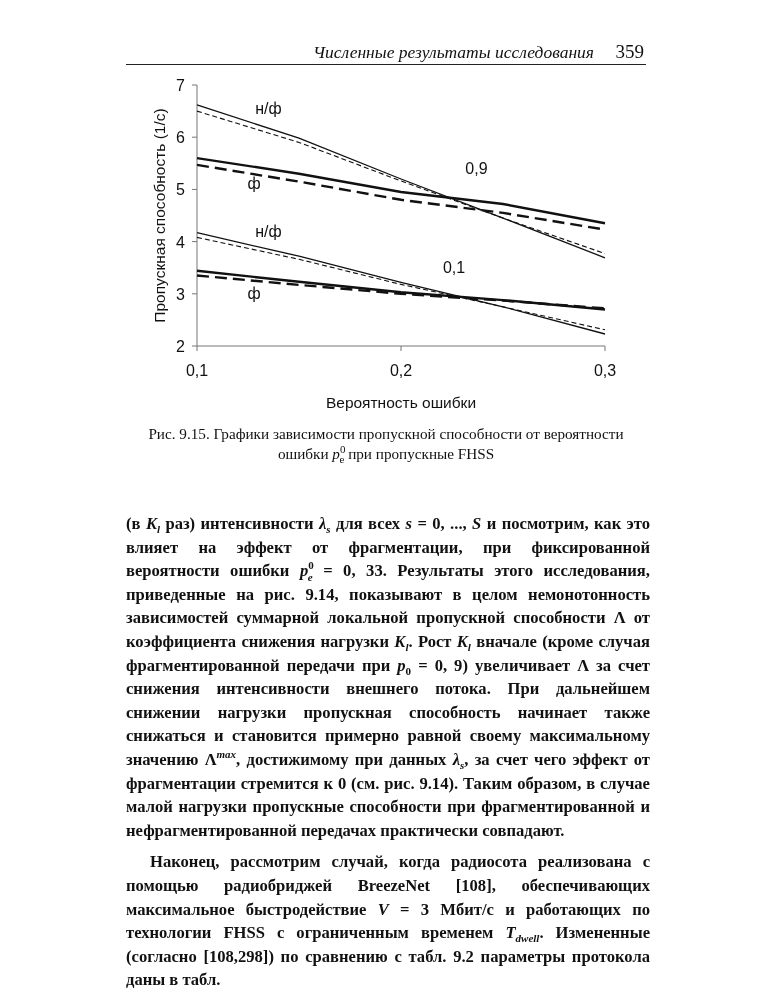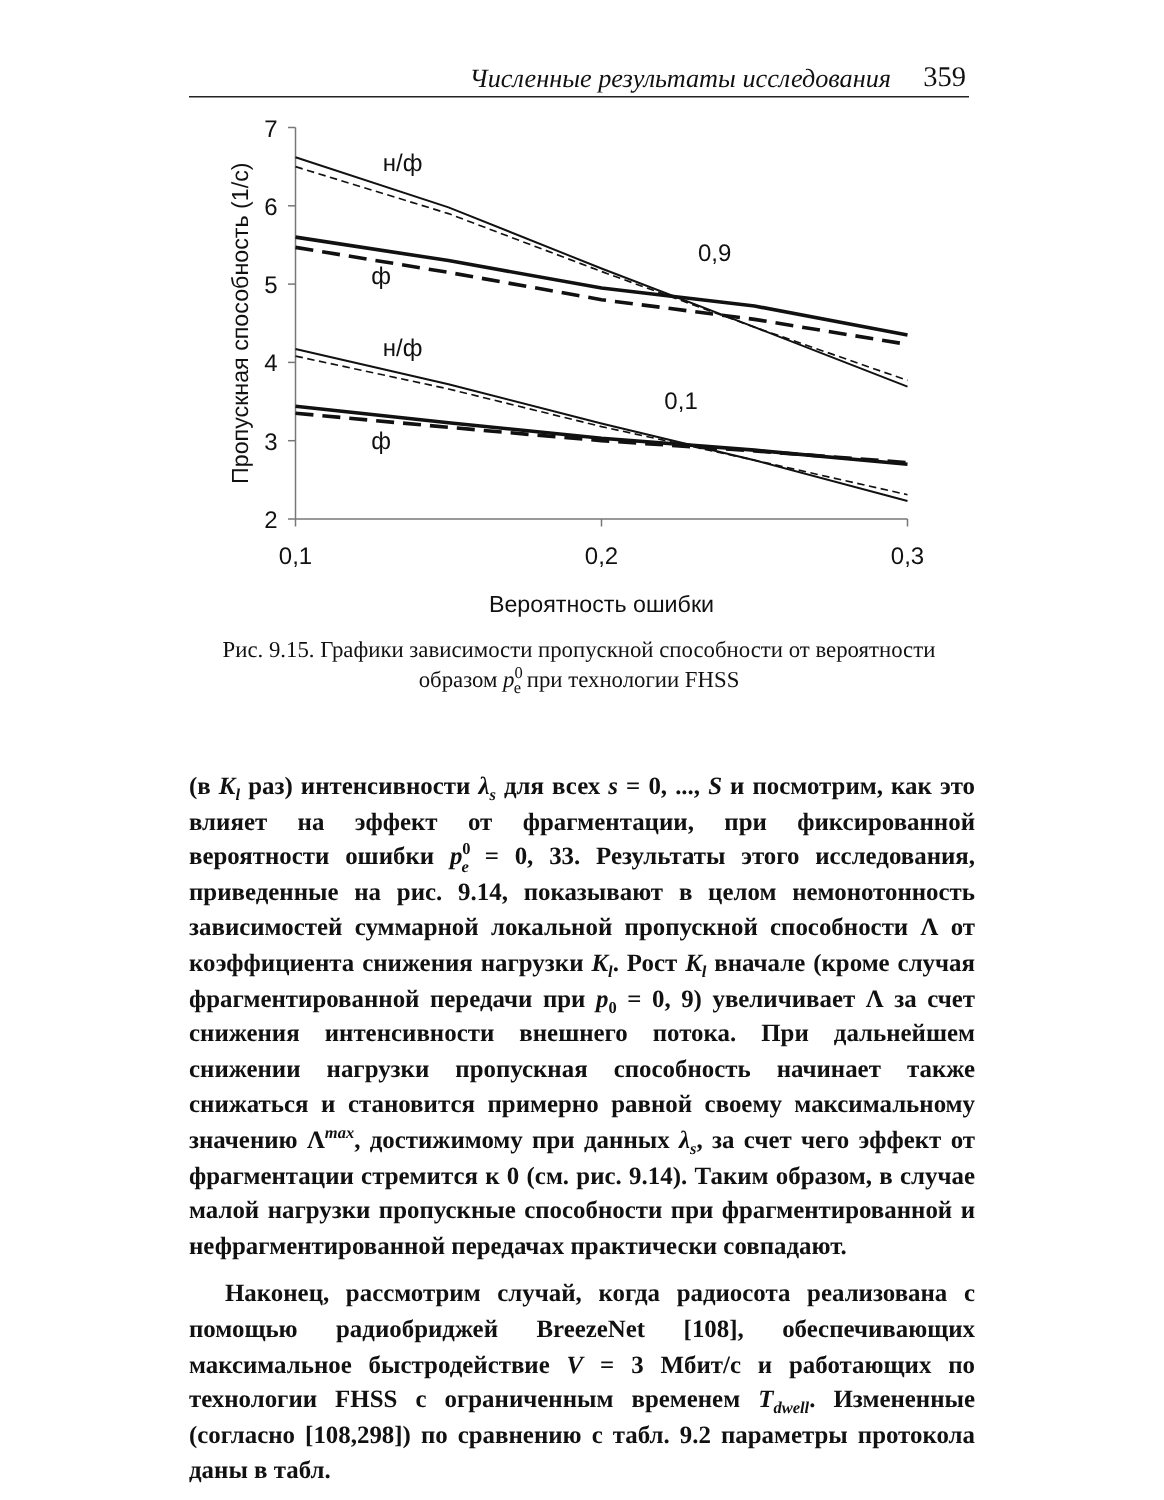--- a/index.html
+++ b/index.html
@@ -65,19 +65,19 @@
       <text x="114.12" y="119.4" text-anchor="middle" font-size="16" class="axis-text" fill="#111">ф</text>
       <text x="336.47999999999996" y="103.74000000000001" text-anchor="middle" font-size="16" class="axis-text" fill="#111">0,9</text>
       <text x="128.40000000000003" y="167.42399999999998" text-anchor="middle" font-size="16" class="axis-text" fill="#111">н/ф</text>
       <text x="114.12" y="229.02" text-anchor="middle" font-size="16" class="axis-text" fill="#111">ф</text>
       <text x="314.04" y="202.92000000000002" text-anchor="middle" font-size="16" class="axis-text" fill="#111">0,1</text>
     </svg>
 </div>
 
 <div class="caption">
   <div>Рис. 9.15. Графики зависимости пропускной способности от вероятности</div>
-  <div><span>образом </span><span class="math">p</span><sup>0</sup><sub style="margin-left:-6px">e</sub><span> при технологии FHSS</span></div>
+  <div><span>ошибки </span><span class="math">p</span><sup>0</sup><sub style="margin-left:-6px">e</sub><span> при пропускные FHSS</span></div>
 </div>
 
 <div class="body-text">
   <p id="p1">(в <span><span class="math">K</span><sub class="math">l</sub></span> раз) интенсивности <span><span class="math">λ</span><sub class="math">s</sub></span> для всех <span><span class="math">s</span></span> = 0, ..., <span><span class="math">S</span></span> и посмотрим, как это влияет на эффект от фрагментации, при фиксированной вероятности ошибки <span><span class="math">p</span><sup>0</sup><sub class="math" style="margin-left: -6px;">e</sub></span> = 0, 33. Результаты этого исследования, приведенные на рис. 9.14, показывают в целом немонотонность зависимостей суммарной локальной пропускной способности Λ от коэффициента снижения нагрузки <span><span class="math">K</span><sub class="math">l</sub></span>. Рост <span><span class="math">K</span><sub class="math">l</sub></span> вначале (кроме случая фрагментированной передачи при <span><span class="math">p</span><sub class="">0</sub></span> = 0, 9) увеличивает Λ за счет снижения интенсивности внешнего потока. При дальнейшем снижении нагрузки пропускная способность начинает также снижаться и становится примерно равной своему максимальному значению Λ<span><sup class="math">max</sup></span>, достижимому при данных <span><span class="math">λ</span><sub class="math">s</sub></span>, за счет чего эффект от фрагментации стремится к 0 (см. рис. 9.14). Таким образом, в случае малой нагрузки пропускные способности при фрагментированной и нефрагментированной передачах практически совпадают.</p>
   <p id="p2" class="indent">Наконец, рассмотрим случай, когда радиосота реализована с помощью радиобриджей BreezeNet [108], обеспечивающих максимальное быстродействие <span><span class="math">V</span></span> = 3 Мбит/с и работающих по технологии FHSS с ограниченным временем <span><span class="math">T</span><sub class="math">dwell</sub></span>. Измененные (согласно [108,298]) по сравнению с табл. 9.2 параметры протокола даны в табл.</p>
 </div>
 
 </body></html>

